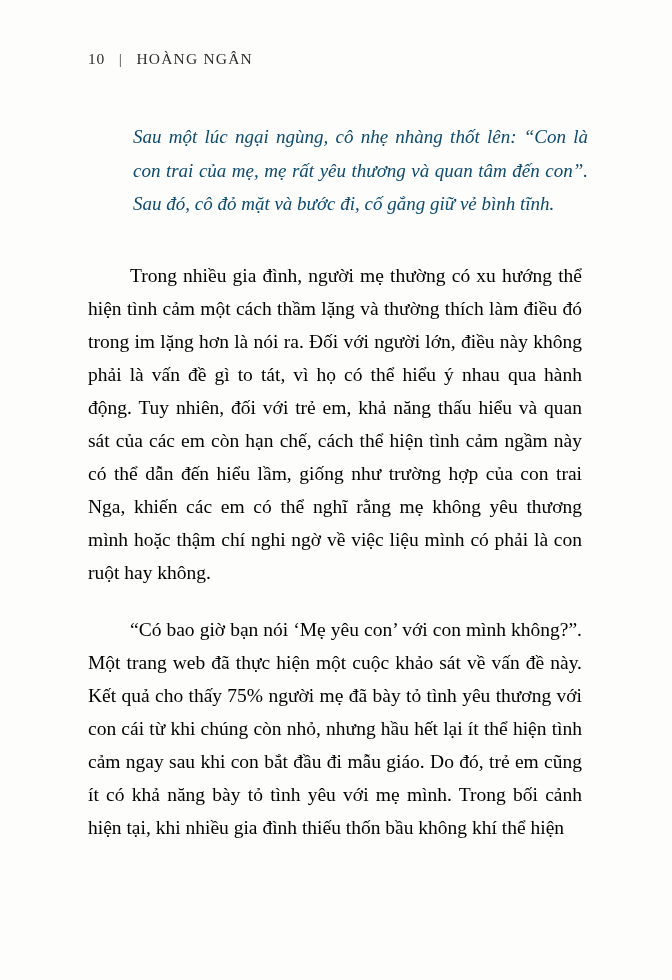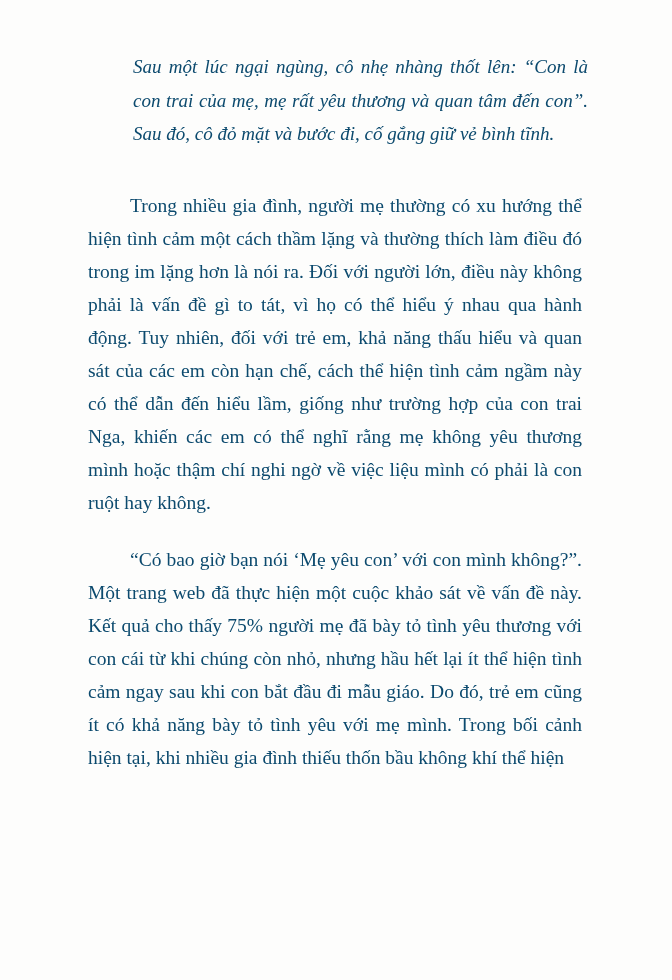--- a/index.html
+++ b/index.html
@@ -40,28 +40,33 @@
     text-align: justify;
     margin: 0 0 38px 45px;
     color: #0c4a6e;
   }
   .para {
     font-size: 19.5px;
     line-height: 33px;
     text-align: justify;
     text-indent: 42px;
     margin: 0 6px 24px 0;
-    color: #0c4a6e;
+    color: #000000;
   }
 </style>
 </head>
 <body>
 
 <div class="page">
 
+  <header class="running-head">
+    <span class="pgnum">10</span>
+    <span class="sep">|</span>
+    <span class="title">HOÀNG NGÂN</span>
+  </header>
 
   <div class="quote">Sau một lúc ngại ngùng, cô nhẹ nhàng thốt lên: “Con là con trai của mẹ, mẹ rất yêu thương và quan tâm đến con”. Sau đó, cô đỏ mặt và bước đi, cố gắng giữ vẻ bình tĩnh.</div>
 
   <p class="para">Trong nhiều gia đình, người mẹ thường có xu hướng thể hiện tình cảm một cách thầm lặng và thường thích làm điều đó trong im lặng hơn là nói ra. Đối với người lớn, điều này không phải là vấn đề gì to tát, vì họ có thể hiểu ý nhau qua hành động. Tuy nhiên, đối với trẻ em, khả năng thấu hiểu và quan sát của các em còn hạn chế, cách thể hiện tình cảm ngầm này có thể dẫn đến hiểu lầm, giống như trường hợp của con trai Nga, khiến các em có thể nghĩ rằng mẹ không yêu thương mình hoặc thậm chí nghi ngờ về việc liệu mình có phải là con ruột hay không.</p>
 
   <p class="para">“Có bao giờ bạn nói ‘Mẹ yêu con’ với con mình không?”. Một trang web đã thực hiện một cuộc khảo sát về vấn đề này. Kết quả cho thấy 75% người mẹ đã bày tỏ tình yêu thương với con cái từ khi chúng còn nhỏ, nhưng hầu hết lại ít thể hiện tình cảm ngay sau khi con bắt đầu đi mẫu giáo. Do đó, trẻ em cũng ít có khả năng bày tỏ tình yêu với mẹ mình. Trong bối cảnh hiện tại, khi nhiều gia đình thiếu thốn bầu không khí thể hiện</p>
 
 </div>
 
 </body></html>

